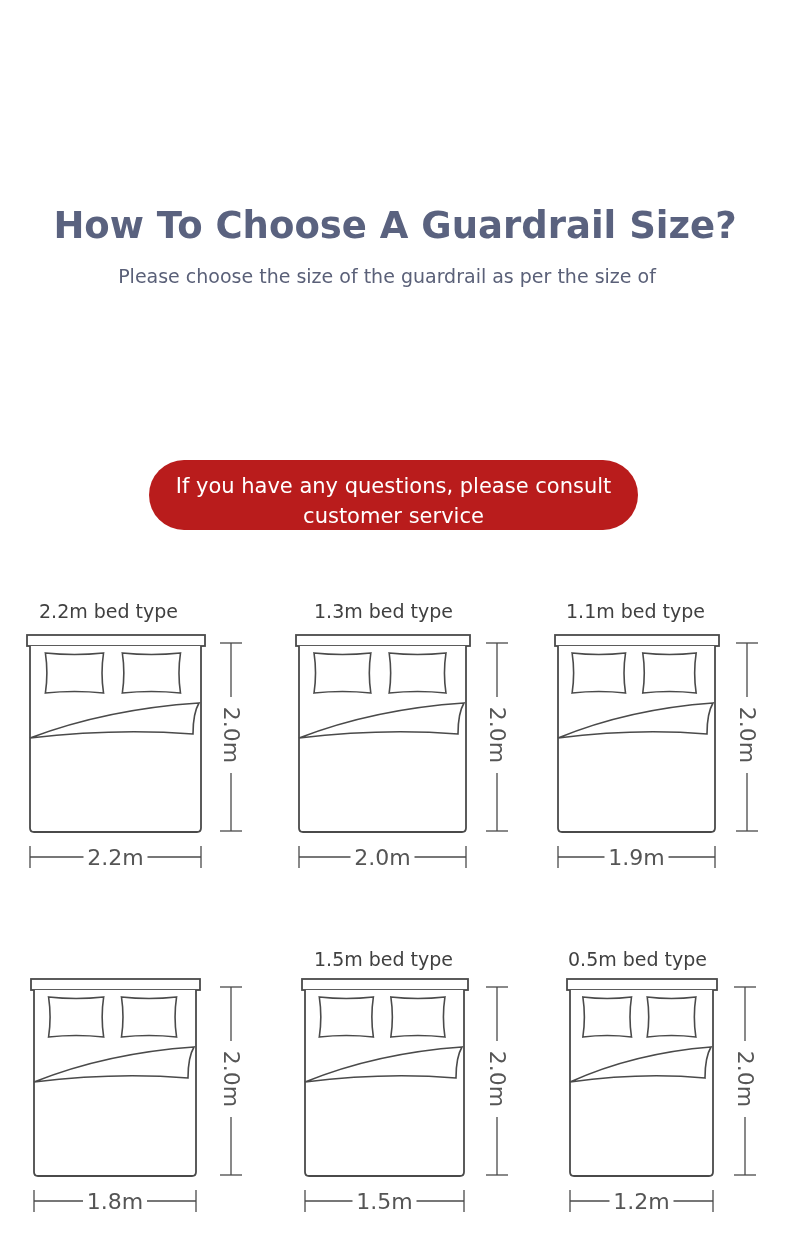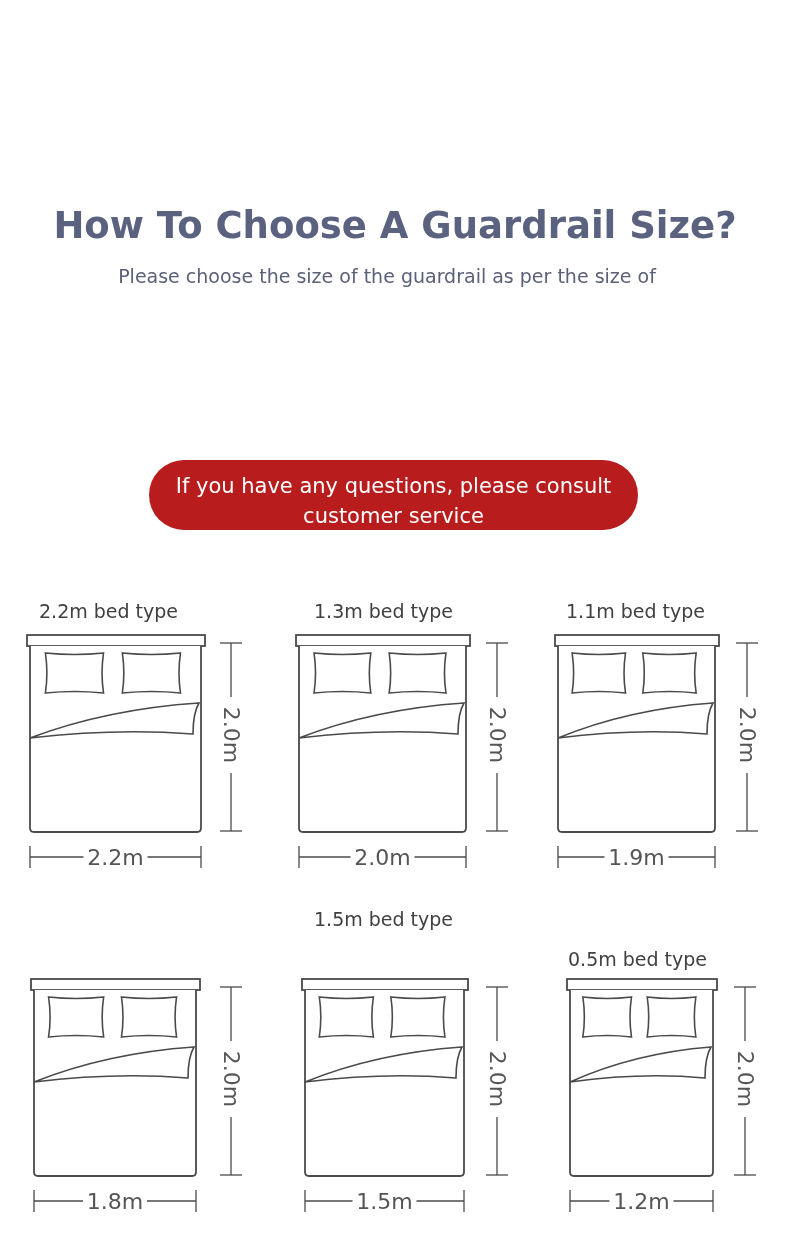--- a/index.html
+++ b/index.html
@@ -122,21 +122,21 @@
       <line x1="34" y1="1190" x2="34" y2="1212" stroke="#4a4a4a" stroke-width="1.3"></line>
       <line x1="196" y1="1190" x2="196" y2="1212" stroke="#4a4a4a" stroke-width="1.3"></line>
       <line x1="34" y1="1201" x2="83" y2="1201" stroke="#4a4a4a" stroke-width="1.3"></line>
       <line x1="147" y1="1201" x2="196" y2="1201" stroke="#4a4a4a" stroke-width="1.3"></line>
     </g>
   <text class="dim-text" x="115" y="1209" text-anchor="middle">1.8m</text>
         <text class="dim-text" x="231" y="1079" text-anchor="middle" dominant-baseline="central" transform="rotate(90 231 1079)">2.0m</text>
       </svg>
     </div>
     <div class="bed" style="left: 0px; top: 0px;">
-      <div class="bed-label" style="left: 314px; top: 908px;">1.5m bed type</div>
+      <div class="bed-label" style="left: 314px; top: 948px;">1.5m bed type</div>
       <svg width="790" height="1255">
     <rect x="302" y="979" width="166" height="11" fill="#fff" stroke="#4a4a4a" stroke-width="1.8"></rect>
     <path d="M305 990 V1172 Q305 1176 309 1176 H460 Q464 1176 464 1172 V990" fill="#fff" stroke="#4a4a4a" stroke-width="1.8"></path>
     <path d="M319.31 997 Q346.34000000000003 1000 373.37 997 Q370.37 1017 373.37 1037 Q346.34000000000003 1034 319.31 1037 Q322.31 1017 319.31 997 Z" fill="#fff" stroke="#4a4a4a" stroke-width="1.6"></path>
     <path d="M390.86 997 Q417.89 1000 444.92 997 Q441.92 1017 444.92 1037 Q417.89 1034 390.86 1037 Q393.86 1017 390.86 997 Z" fill="#fff" stroke="#4a4a4a" stroke-width="1.6"></path>
     <path d="M305 1082 Q376.55 1053 462 1047 Q456 1057 456 1078 Q384.5 1072 305 1082" fill="#fff" stroke="#4a4a4a" stroke-width="1.6"></path>
     <g>
       <line x1="486" y1="987" x2="508" y2="987" stroke="#4a4a4a" stroke-width="1.3"></line>
       <line x1="486" y1="1175" x2="508" y2="1175" stroke="#4a4a4a" stroke-width="1.3"></line>
       <line x1="497" y1="987" x2="497" y2="1041" stroke="#4a4a4a" stroke-width="1.3"></line>

